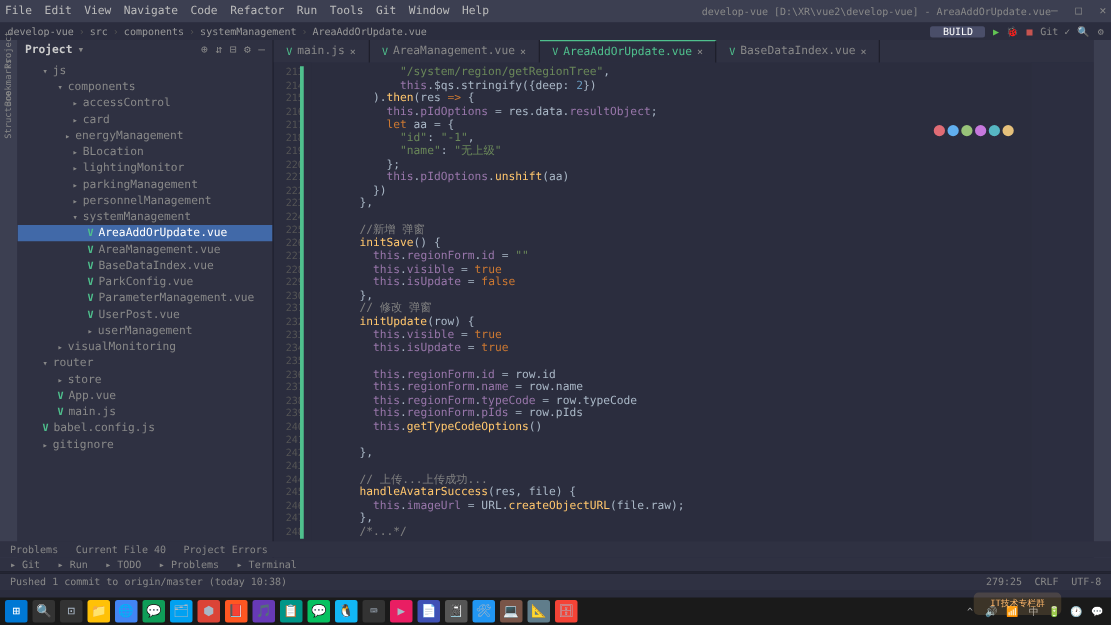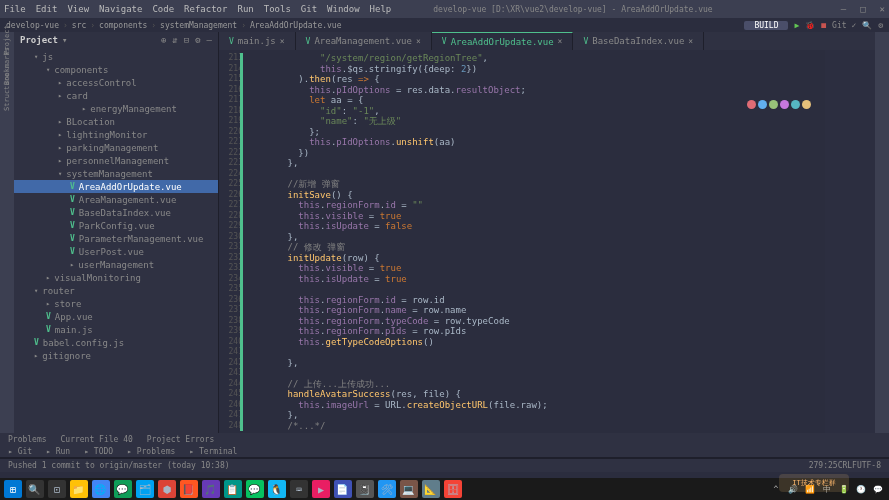--- a/index.html
+++ b/index.html
@@ -1,20 +1,20 @@
 <!DOCTYPE html>
 <html><head>
 <meta charset="utf-8">
 <style>
 * { margin: 0; padding: 0; box-sizing: border-box; }
 body { width: 889px; height: 500px; background: #2b2d3e; font-family: "Consolas", monospace; font-size: 10px; color: #a9b7c6; overflow: hidden; position: relative; }
 .titlebar { height: 18px; background: #3c3f51; display: flex; align-items: center; padding: 0 4px; font-size: 9px; color: #bbb; }
 .titlebar .menus { display: flex; gap: 10px; }
 .titlebar .menus span { cursor: pointer; }
-.titlebar .center { flex: 1; text-align: left; color: #888; font-size: 8px; margin-left: 42px; }
+.titlebar .center { flex: 1; text-align: right; color: #888; font-size: 8px; margin-left: 42px; }
 .titlebar .wincontrols { display: flex; gap: 14px; color: #888; }
 .nav { height: 14px; background: #2b2d3e; display: flex; align-items: center; padding: 0 6px; font-size: 8px; color: #888; gap: 4px; }
 .nav .crumb { color: #999; }
 .nav .run-area { margin-left: auto; display: flex; gap: 6px; align-items: center; }
 .nav .build-btn { background: #4a4e69; color: #fff; padding: 0 10px; border-radius: 2px; font-size: 8px; }
 .workspace { display: flex; height: 438px; }
 .toolw-left { width: 14px; background: #3c3f51; display: flex; flex-direction: column; align-items: center; gap: 18px; padding-top: 4px; font-size: 7px; color: #888; }
 .toolw-left span { transform: rotate(-90deg); white-space: nowrap; }
 .project-panel { width: 205px; background: #2f3142; display: flex; flex-direction: column; border-right: 1px solid #1e1f2b; }
 .pp-header { height: 16px; display: flex; align-items: center; padding: 0 6px; font-size: 9px; color: #ccc; }
@@ -44,21 +44,21 @@
 .c-cmt { color: #808080; }
 .c-fn { color: #ffc66d; }
 .c-prop { color: #9876aa; }
 .change-marker { position: absolute; left: 21px; width: 3px; background: #4fc08d; }
 .minimap { width: 50px; background: #2e3041; opacity: 0.5; }
 .right-tool { width: 14px; background: #3c3f51; }
 .status-area { position: absolute; bottom: 28px; left: 0; right: 0; }
 .bottom-tabs { height: 13px; background: #2f3142; display: flex; align-items: center; padding: 0 8px; font-size: 8px; gap: 14px; color: #888; }
 .run-bar { height: 12px; background: #2f3142; display: flex; align-items: center; padding: 0 8px; font-size: 8px; gap: 14px; color: #888; border-bottom: 1px solid #1e1f2b; }
 .statusbar { height: 14px; background: #2f3142; display: flex; align-items: center; padding: 0 8px; font-size: 8px; color: #888; border-top: 1px solid #1e1f2b; }
-.statusbar .right { margin-left: auto; display: flex; gap: 0; }
+.statusbar .right { margin-left: auto; display: flex; gap: 10px; }
 .taskbar { position: absolute; bottom: 0; left: 0; right: 0; height: 22px; background: #1a1a1a; display: flex; align-items: center; padding: 0 4px; gap: 4px; }
 .taskbar .tb-item { width: 18px; height: 18px; background: #333; border-radius: 2px; display: flex; align-items: center; justify-content: center; font-size: 10px; cursor: pointer; }
 .taskbar .tray { margin-left: auto; display: flex; gap: 3px; }
 .taskbar .tray .tb-item { width: 14px; background: transparent; color: #aaa; font-size: 8px; }
 .breadcrumb-bar { height: 12px; background: #2b2d3e; font-size: 8px; color: #888; padding-left: 36px; display: flex; align-items: center; gap: 6px; }
 .inspect-strip { position: absolute; right: 64px; top: 50px; display: flex; gap: 2px; }
 .inspect-strip .d { width: 9px; height: 9px; border-radius: 50%; }
 .watermark { position: absolute; right: 40px; bottom: 8px; width: 70px; height: 18px; background: rgba(255,200,120,0.15); border-radius: 4px; display: flex; align-items: center; justify-content: center; font-size: 7px; color: #ffb86c; pointer-events: none; }
 </style>
 </head>
@@ -134,21 +134,21 @@
         </div>
         <div class="node folder open" style="padding-left: 32px;">
           <span>components</span>
         </div>
         <div class="node folder" style="padding-left: 44px;">
           <span>accessControl</span>
         </div>
         <div class="node folder" style="padding-left: 44px;">
           <span>card</span>
         </div>
-        <div class="node folder" style="padding-left: 68px; align-items: center;">
+        <div class="node folder" style="padding-left: 38px; align-items: center;">
           <span>energyManagement</span>
         </div>
         <div class="node folder" style="padding-left: 44px;">
           <span>BLocation</span>
         </div>
         <div class="node folder" style="padding-left: 44px;">
           <span>lightingMonitor</span>
         </div>
         <div class="node folder" style="padding-left: 44px;">
           <span>parkingManagement</span>

